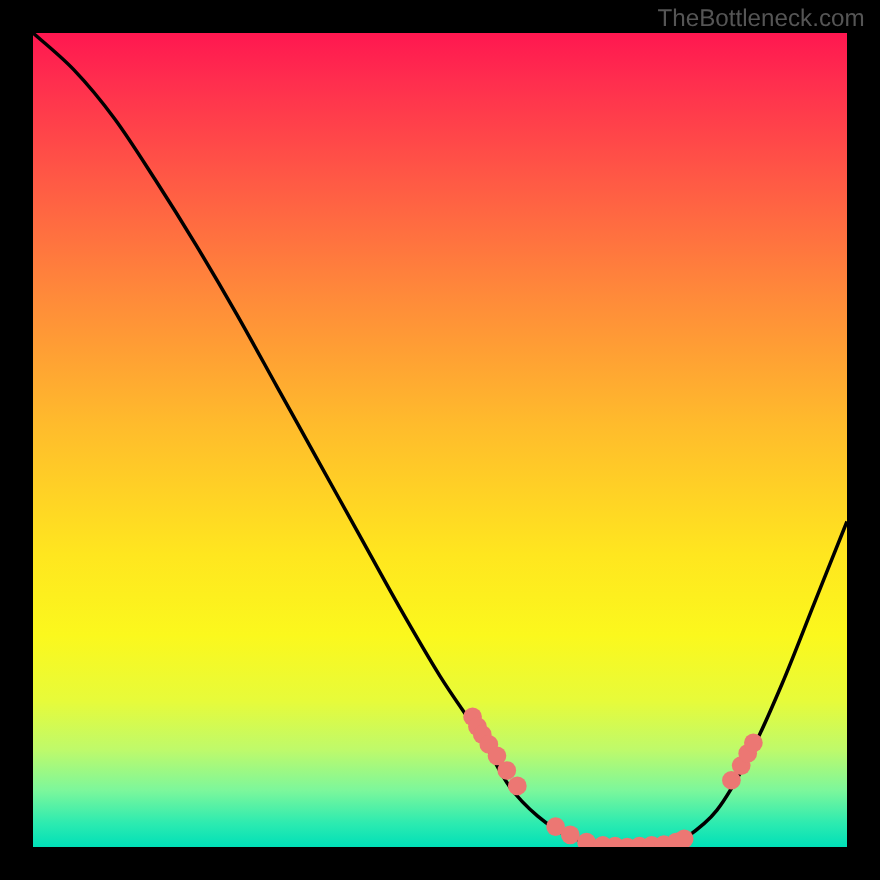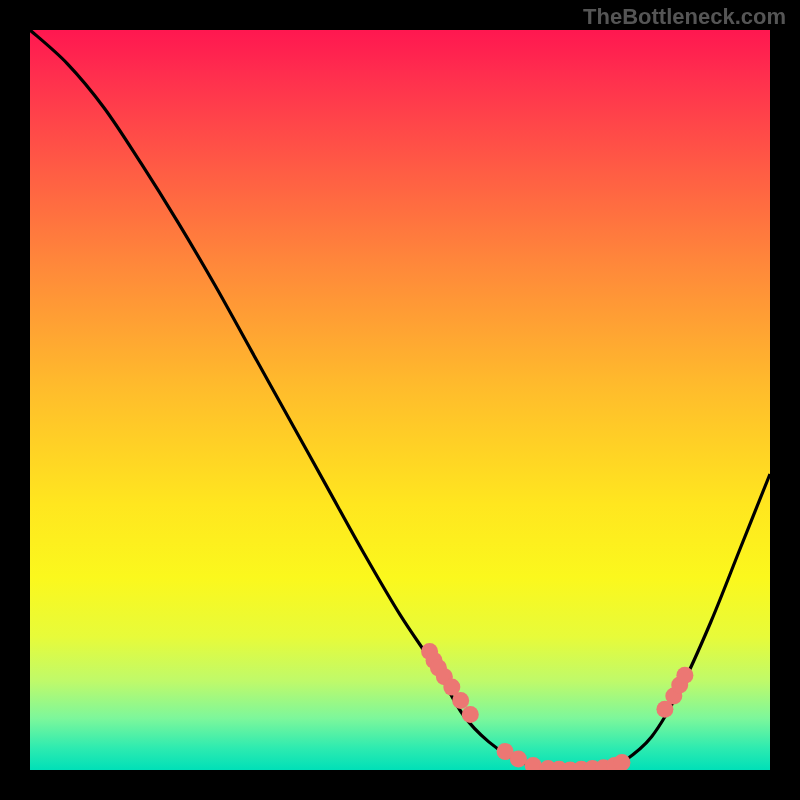--- a/index.html
+++ b/index.html
@@ -10,21 +10,21 @@
     position: relative;
     font-family: Arial, Helvetica, sans-serif;
     overflow: hidden;
   }
   .attribution {
     position: absolute;
     top: 4px;
     right: 14px;
     color: #555;
     font-size: 22px;
-    font-weight: 700;
+    font-weight: 400;
     letter-spacing: 0px;
     z-index: 30;
   }
   .plot-area {
     position: absolute;
     top: 30px;
     left: 30px;
     width: 740px;
     height: 740px;
     overflow: hidden;

